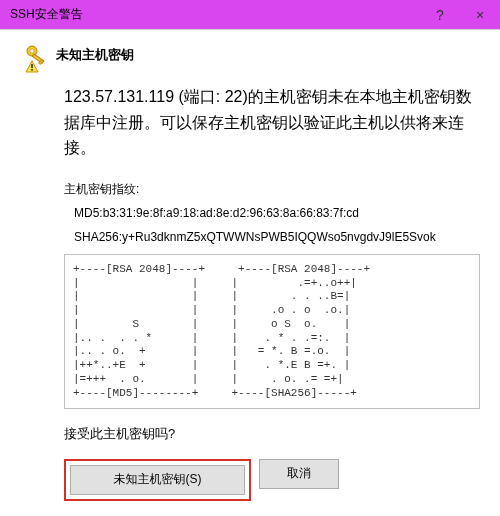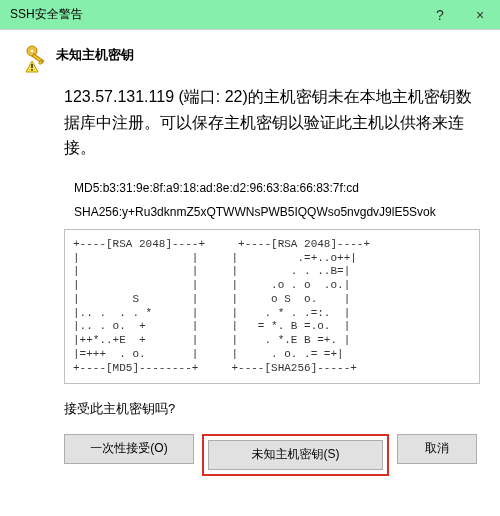--- a/index.html
+++ b/index.html
@@ -8,21 +8,21 @@
     font-family: "Microsoft YaHei", "SimSun", Arial, sans-serif;
     font-size: 12px;
     background: #fff;
     color: #000;
     width: 500px;
     height: 516px;
     overflow: hidden;
   }
   .titlebar {
     height: 30px;
-    background: #86efac;
+    background: #d946ef;
     border-bottom: 1px solid #d0d0d0;
     display: flex;
     align-items: center;
     padding: 0 0 0 10px;
   }
   .titlebar .title {
     flex: 1;
     font-size: 12px;
   }
   .titlebar .ctrl {
@@ -147,38 +147,38 @@
           <rect x="11.2" y="27" width="1.6" height="1.6" fill="#333"></rect>
         </g>
       </svg>
     </div>
     <div class="heading">未知主机密钥</div>
   </div>
 
   <div class="body-col">
     <div class="msg">123.57.131.119 (端口: 22)的主机密钥未在本地主机密钥数据库中注册。可以保存主机密钥以验证此主机以供将来连接。</div>
 
+    <div class="label">主机密钥指纹:</div>
     <div class="fp-line">MD5:b3:31:9e:8f:a9:18:ad:8e:d2:96:63:8a:66:83:7f:cd</div>
     <div class="fp-line">SHA256:y+Ru3dknmZ5xQTWWNsPWB5IQQWso5nvgdvJ9lE5Svok</div>
 
     <div class="ascii-box">+----[RSA 2048]----+     +----[RSA 2048]----+
 |                 |     |         .=+..o++|
 |                 |     |        . . ..B=|
 |                 |     |     .o . o  .o.|
 |        S        |     |     o S  o.    |
 |.. .  . . *      |     |    . * . .=:.  |
 |.. . o.  +       |     |   = *. B =.o.  |
 |++*..+E  +       |     |    . *.E B =+. |
 |=+++  . o.       |     |     . o. .= =+|
 +----[MD5]--------+     +----[SHA256]-----+</div>
 
     <div class="prompt">接受此主机密钥吗?</div>
   </div>
 
   <div class="button-row">
-    <button class="btn once">一次性接受(O)</button>
     <span class="highlight-wrap">
       <button class="btn save">未知主机密钥(S)</button>
     </span>
     <button class="btn cancel">取消</button>
   </div>
 
 </div>
 
 </body></html>

